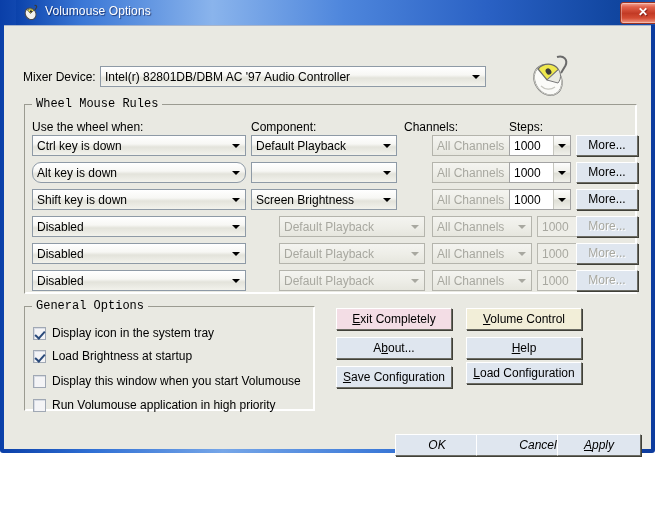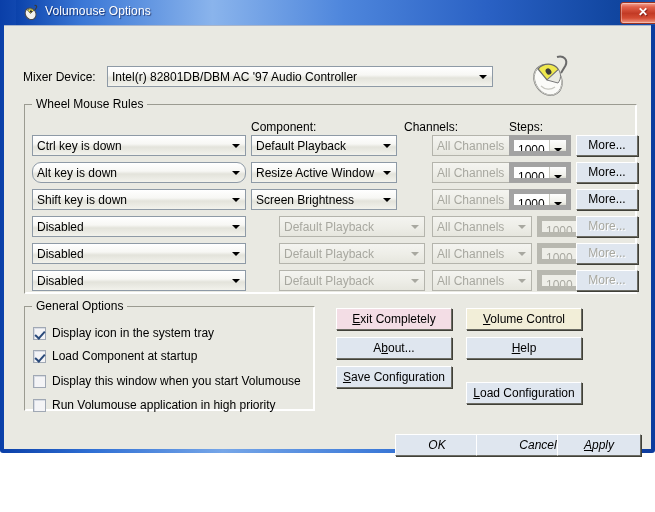--- a/index.html
+++ b/index.html
@@ -61,35 +61,36 @@
     background: #e9e9e2;
     border-top: 1px solid #a9b6cc;
   }
 
   
   #mixer-label {
     position: absolute; left: 19px; top: 44px;
     font-size: 12px; color: #000000;
   }
   #mixer-combo {
-    position: absolute; left: 103px; top: 40px;
+    position: absolute; left: 96px; top: 40px;
     width: 386px; height: 21px;
   }
   #mouse-logo {
     position: absolute; left: 523px; top: 28px;
     width: 48px; height: 44px;
   }
 
   
   .groupbox {
     position: absolute;
     border: 1px solid #ffffff;
     box-shadow: inset 1px 1px 0 #9e9e94, inset -1px -1px 0 #ffffff;
     border: none;
     background: transparent;
+    font-family: Liberation Mono, monospace;
   }
   .gb-frame {
     position: absolute;
     left: 0; top: 0; right: 0; bottom: 0;
     border: 1px solid #9b9b91;
     border-right-color: #ffffff;
     border-bottom-color: #ffffff;
     pointer-events: none;
   }
   .gb-frame2 {
@@ -157,21 +158,21 @@
     background: linear-gradient(to bottom, #f4f4f0 0%, #eeeee8 50%, #e6e6de 100%);
     color: #a8a8a0;
     cursor: default;
     margin-left: 28px;
   }
   .combo.disabled .arrow::after { border-top-color: #a8a8a0; }
 
   
   .combo.edit {
     background: #ffffff;
-    border: 5px solid #a3a3a3;
+    border: 1px solid #a3a3a3;
     padding-left: 37px;
   }
   .combo.edit .arrow {
     background: linear-gradient(to bottom, #fdfdfd 0%, #f0f0ea 45%, #dfdfd6 55%, #f0f0ea 100%);
     border-left: 1px solid #c7c7bf;
     width: 16px;
   }
   .combo.edit.disabled {
     background: #eeeee8;
     border-color: #b8b8b0;
@@ -281,20 +282,21 @@
       <ellipse cx="21.5" cy="17.5" rx="2.6" ry="3.4" transform="rotate(-33 21.5 17.5)" fill="#3a3a3a"></ellipse>
       <path d="M14 32 C18 36 24 36 28 33" stroke="#c8c8c0" stroke-width="1.2" fill="none"></path>
     </svg>
 
     <div id="grp-rules" class="groupbox">
       <div class="gb-frame"></div>
       <div class="gb-frame2"></div>
       <div class="gb-title">Wheel Mouse Rules</div>
     </div>
 
+    <div class="col-head" style="left:28px;  top:94px;">Use the wheel when:</div>
     <div class="col-head" style="left:247px; top:94px;">Component:</div>
     <div class="col-head" style="left:400px; top:94px;">Channels:</div>
     <div class="col-head" style="left:505px; top:94px;">Steps:</div>
 
     <div id="rules-rows">
         <div class="combo " style="left: 28px; top: 109px; width: 214px;">
           <span class="txt">Ctrl key is down</span>
           <span class="arrow"></span>
         </div>
         <div class="combo " style="left: 247px; top: 109px; width: 146px;">
@@ -310,21 +312,20 @@
           <span class="arrow"></span>
         </div>
         <div class="btn more blue" style="left: 572px; top: 109px;">
           <span class="lbl">More...</span>
         </div>
         <div class="combo " style="left: 28px; top: 136px; width: 214px; border-radius: 9px;">
           <span class="txt">Alt key is down</span>
           <span class="arrow"></span>
         </div>
         <div class="combo " style="left: 247px; top: 136px; width: 146px;">
-          <span class="txt">Resize Active Window</span>
           <span class="arrow"></span>
         </div>
         <div class="combo  disabled" style="left: 400px; top: 136px; width: 100px;">
           <span class="txt">All Channels</span>
           <span class="arrow"></span>
         </div>
         <div class="combo edit" style="left: 505px; top: 136px; width: 62px;">
           <span class="txt">1000</span>
           <span class="arrow"></span>
         </div>
@@ -414,21 +415,21 @@
       <div class="gb-frame2"></div>
       <div class="gb-title">General Options</div>
     </div>
     <div id="general-checks">
         <div class="chk-row" style="left: 29px; top: 300px;">
           <span class="chk-box checked"></span>
           <span class="chk-label">Display icon in the system tray</span>
         </div>
         <div class="chk-row" style="left: 29px; top: 323px;">
           <span class="chk-box checked"></span>
-          <span class="chk-label">Load Component at startup</span>
+          <span class="chk-label">Load Brightness at startup</span>
         </div>
         <div class="chk-row" style="left: 29px; top: 348px;">
           <span class="chk-box"></span>
           <span class="chk-label">Display this window when you start Volumouse</span>
         </div>
         <div class="chk-row" style="left: 29px; top: 372px;">
           <span class="chk-box"></span>
           <span class="chk-label">Run Volumouse application in high priority</span>
         </div>
       </div>
@@ -441,21 +442,21 @@
     </div>
     <div class="btn blue" style="left:332px; top:311px; width:116px; height:22px; line-height:20px;">
       <span class="lbl"><span>A</span><u class="acc">b</u><span>out...</span></span>
     </div>
     <div class="btn blue" style="left:462px; top:311px; width:116px; height:22px; line-height:20px;">
       <span class="lbl"><u class="acc">H</u><span>elp</span></span>
     </div>
     <div class="btn blue" style="left:332px; top:340px; width:116px; height:22px; line-height:20px;">
       <span class="lbl"><u class="acc">S</u><span>ave Configuration</span></span>
     </div>
-    <div class="btn blue" style="left:462px; top:356px; width:116px; height:22px; line-height:20px;">
+    <div class="btn blue" style="left:462px; top:336px; width:116px; height:22px; line-height:20px;">
       <span class="lbl"><u class="acc">L</u><span>oad Configuration</span></span>
     </div>
 
     <div class="btn bottom blue" style="left:391px; top:408px;">
       <span class="lbl">OK</span>
     </div>
     <div class="btn bottom blue" style="left:472px; top:408px;padding-left:40px;">
       <span class="lbl">Cancel</span>
     </div>
     <div class="btn bottom blue" style="left:553px; top:408px;">

